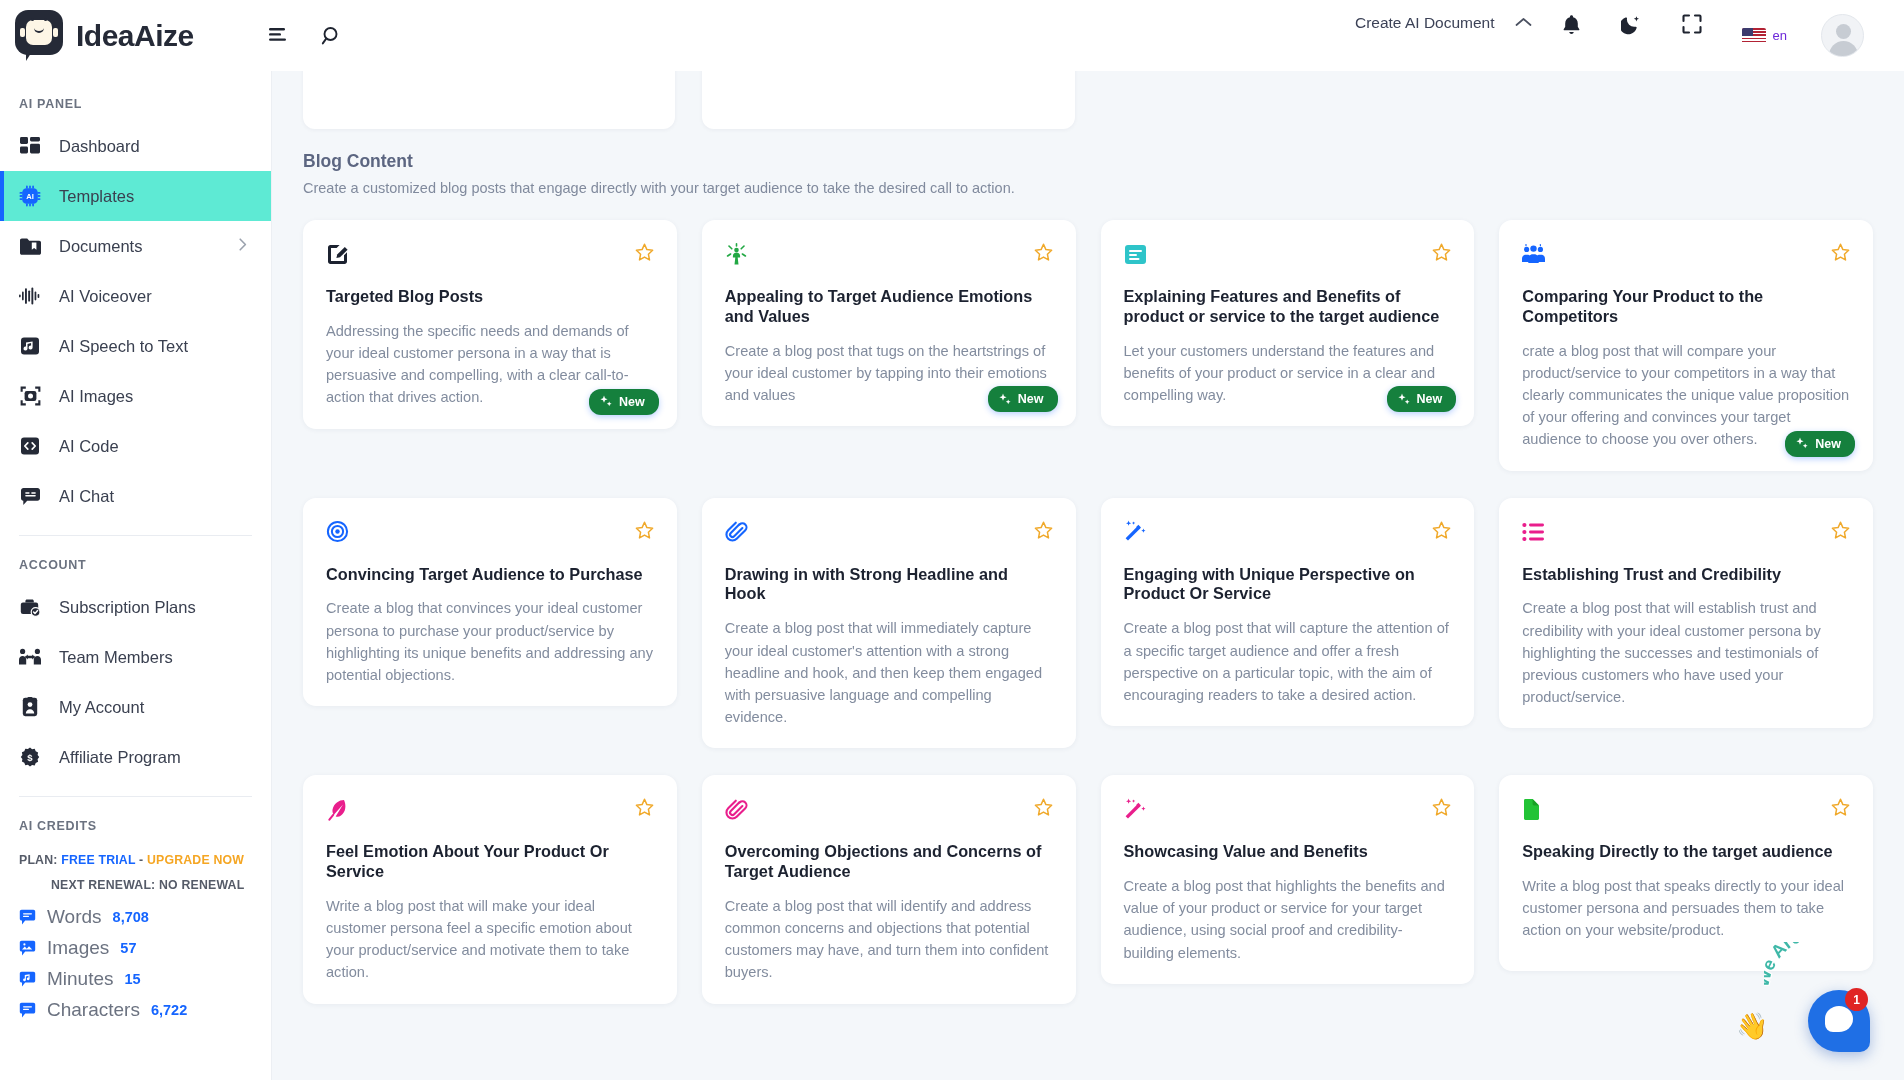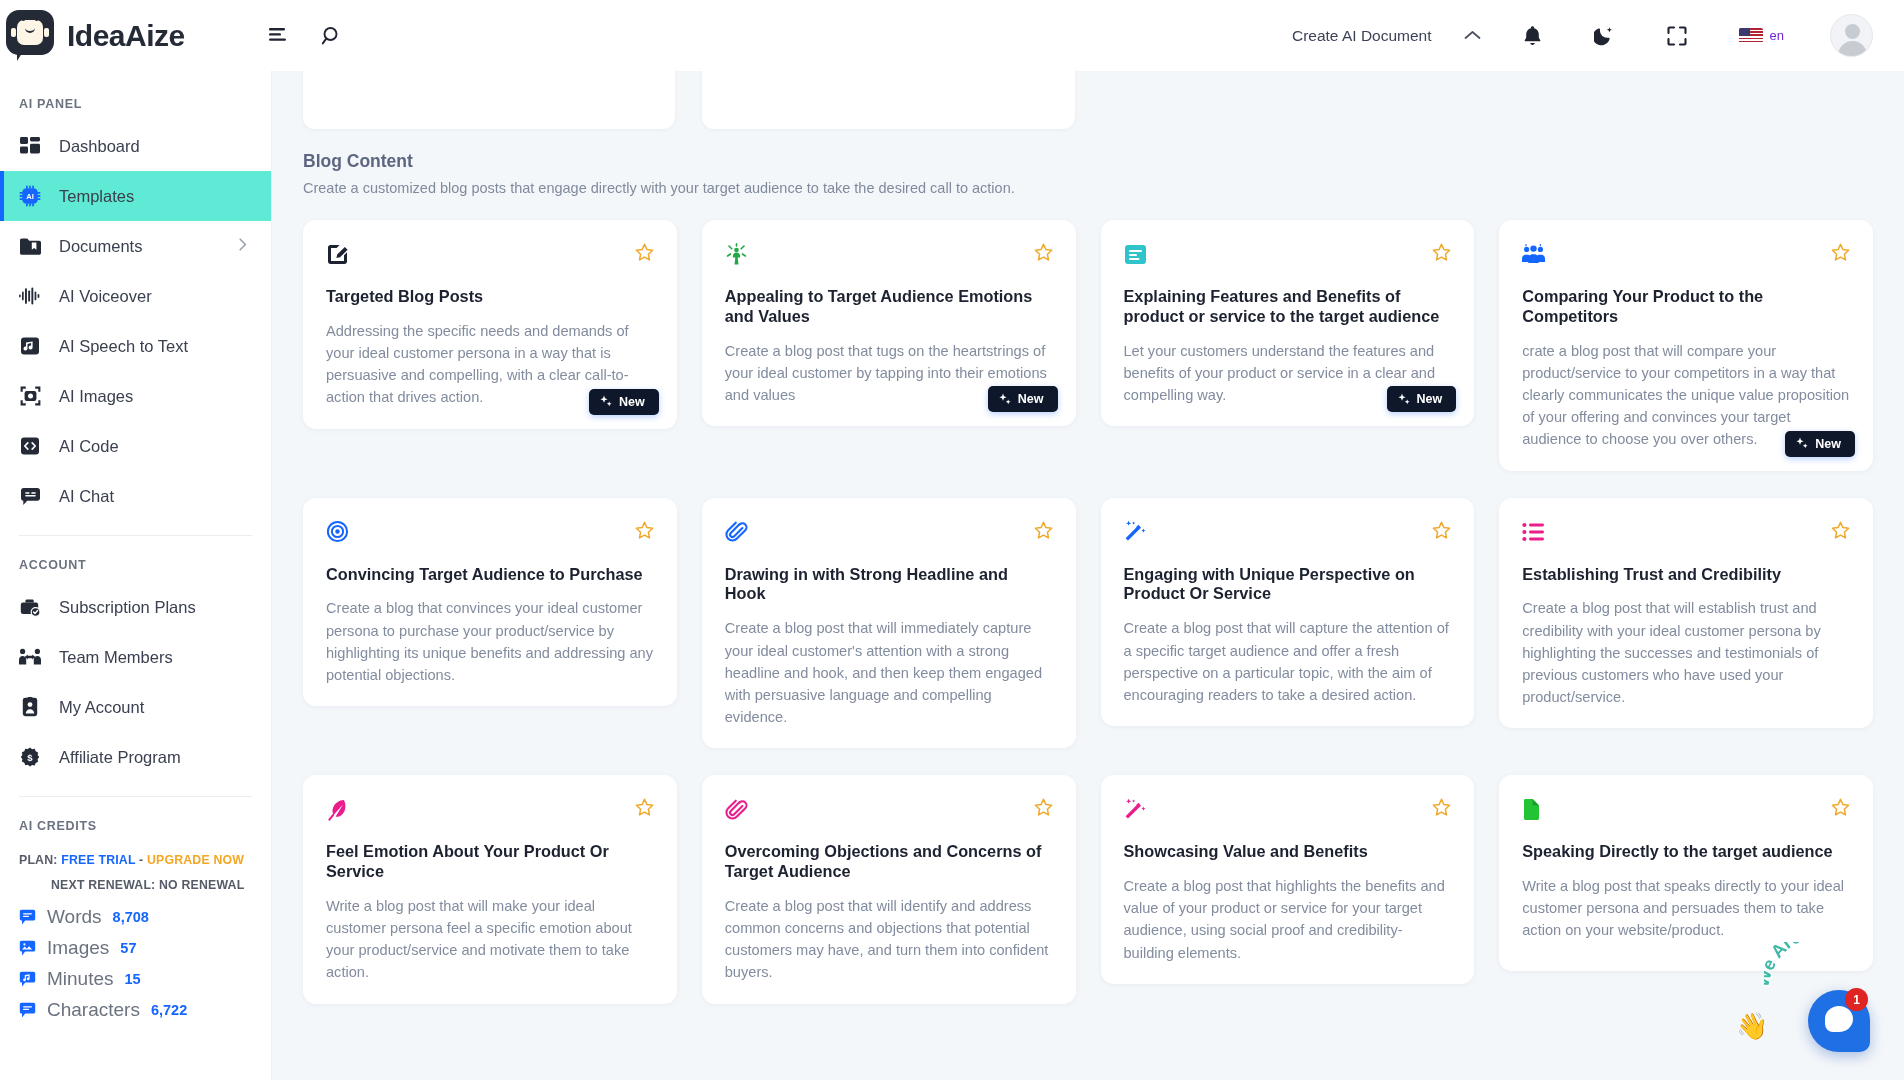--- a/index.html
+++ b/index.html
@@ -12,21 +12,21 @@
   body { position: relative; }
 
   
   .topbar {
     position: absolute; top: 0; left: 0; width: 1904px; height: 71px;
     background: #ffffff; display: flex; align-items: center;
     z-index: 40;
   }
   .brand {
     width: 272px; height: 71px; display: flex; align-items: center;
-    padding-left: 4px; gap: 11px; flex-shrink: 0;
+    padding-left: 13px; gap: 11px; flex-shrink: 0;
   }
   .brand-mark {
     width: 52px; height: 52px; position: relative; flex-shrink: 0;
   }
   .brand-mark .bubble {
     position: absolute; left: 2px; top: 0; width: 48px; height: 45px;
     background: #252a37; border-radius: 13px;
   }
   .brand-mark .tail {
     position: absolute; left: 13px; top: 40px;
@@ -57,21 +57,21 @@
     font-size: 30px; font-weight: 700; color: #252a37; letter-spacing: -0.5px;
   }
 
   .topbar-left-icons { display: flex; align-items: center; gap: 30px; margin-left: -3px; }
   .ic-btn {
     display: flex; align-items: center; justify-content: center;
     cursor: pointer; color: #252a37;
   }
   .topbar-spacer { flex: 1; }
   .topbar-right {
-    display: flex; align-items: center; gap: 16px; padding-right: 31px;
+    display: flex; gap: 4px; padding-right: 40px;
   }
   .create-doc {
     font-size: 15.5px; color: #3c4257; cursor: pointer; margin-right: 16px;
     white-space: nowrap;
   }
   .chev-up { cursor: pointer; color: #4a5060; margin-right: 26px; }
   .hdr-ic { margin-right: 36px; cursor: pointer; color: #1f2430; display:flex; }
   .lang { display: flex; align-items: center; gap: 7px; margin-right: 30px; cursor: pointer; }
   .flag {
     width: 24px; height: 16px; position: relative; overflow: hidden;
@@ -160,21 +160,21 @@
   .star { cursor: pointer; line-height: 0; margin-top: 1px; }
   .card-title {
     font-size: 16.3px; font-weight: 700; color: #1c2230; line-height: 1.22;
     margin-top: 21px;
   }
   .card-desc {
     font-size: 14.6px; color: #828c9e; line-height: 1.52; margin-top: 13px;
   }
   .new-badge {
     position: absolute; right: 18px; bottom: 14px;
-    background: #0f172a; color: #ffffff; border-radius: 5px;
+    background: #15803d; color: #ffffff; border-radius: 12px;
     height: 26px; padding: 0 14px 0 10px;
     display: flex; align-items: center; gap: 7px;
     font-size: 12.5px; font-weight: 600; cursor: pointer;
     box-shadow: 0 2px 6px rgba(21,101,255,0.3);
   }
   .card.r1 { min-height: 196px; }
   .card.tall { min-height: 226px; }
 
   
   .chat-widget {

